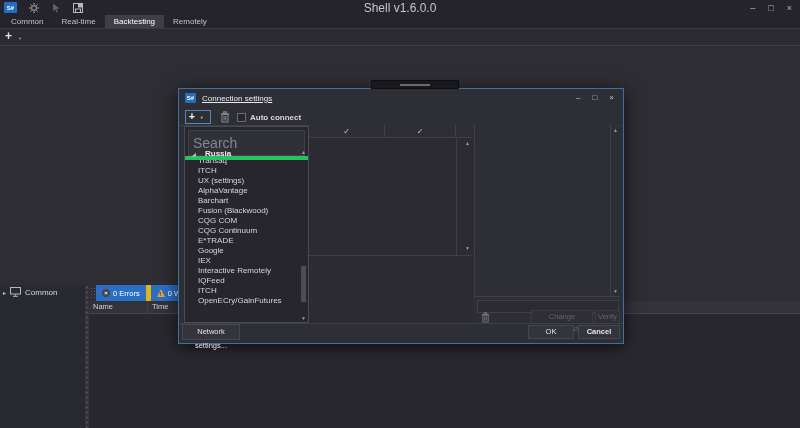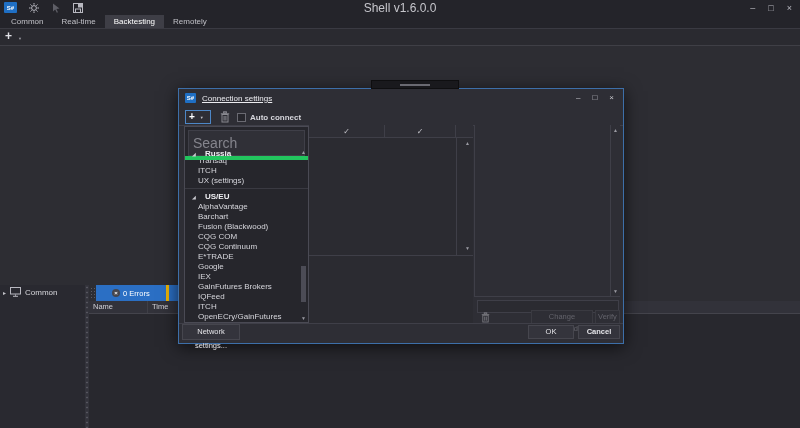--- a/index.html
+++ b/index.html
@@ -23,21 +23,21 @@
   #workspace { position:absolute; top:45px; left:0; width:800px; height:240px; background:#2d2d33; border-top:1px solid #3f3f46; }
 
   
   #bottom { position:absolute; top:285px; left:0; width:800px; height:143px; }
   #tree-panel { position:absolute; left:0; top:0; width:85px; height:143px; background:#292930; }
   #tree-row { display:flex; align-items:center; height:15px; padding-left:3px; gap:4px; }
   #splitter { position:absolute; left:85px; top:0; width:4px; height:143px; background:#33333b; background-image:radial-gradient(#55555e 0.7px, transparent 1px); background-size:4px 5px; }
   #log-panel { position:absolute; left:89px; top:0; right:0; height:143px; background:#2d2d33; }
   #log-toolbar { height:16px; display:flex; align-items:stretch; }
   .grip { width:5px; margin:2px 1px 2px 1px; background-image:radial-gradient(#5a5a64 0.8px, transparent 1px); background-size:3px 3px; }
-  .badge { display:flex; align-items:center; gap:3px; background:#2b6fc4; color:#fff; padding:0 16px; font-size:7.5px; border-right:3px solid #eab308; }
+  .badge { display:flex; align-items:center; gap:3px; background:#2b6fc4; color:#fff; padding:0 6px; font-size:7.5px; border-right:5px solid #eab308; }
   .err-ico { width:8px; height:8px; border-radius:50%; background:#45454d; color:#fff; font-size:6px; line-height:8px; text-align:center; font-weight:bold; }
   .warn-ico { position:relative; width:0; height:0; border-left:4.5px solid transparent; border-right:4.5px solid transparent; border-bottom:8px solid #e8a33c; }
   .warn-ico b { position:absolute; left:-1.5px; top:1.5px; font-size:6px; color:#43300e; }
   #log-header { height:13px; background:#32323a; border-bottom:1px solid #44444c; display:flex; font-size:7.5px; color:#d0d0d6; }
   .log-col { padding-left:4px; line-height:12px; border-right:1px solid #3f3f47; }
   #log-body { position:absolute; top:29px; bottom:0; left:0; right:0; background:#28282e; }
 
   
   #dialog { position:absolute; left:178px; top:88px; width:446px; height:256px; background:#2e2e35; border:1px solid #3d6fa9; box-shadow:0 3px 16px rgba(0,0,0,0.65); z-index:10; }
   #dock-tab { position:absolute; top:-9px; left:192px; width:88px; height:9px; background:#19191d; border:1px solid #0e0e10; display:flex; align-items:center; justify-content:center; }
@@ -229,33 +229,29 @@
     <div id="connector-list">
       <div class="grp first">
         <span class="exp">◢</span>
         <span>Russia</span>
       </div>
       <div class="clip-top">
         <div class="itm">Transaq</div>
       </div>
       <div class="itm">ITCH</div>
       <div class="itm">UX (settings)</div>
-      <div class="grp later">
-        <span class="exp" style="top:2px;">◢</span>
-        <span>US/EU</span>
-      </div>
       <div class="itm">AlphaVantage</div>
       <div class="itm">Barchart</div>
       <div class="itm">Fusion (Blackwood)</div>
       <div class="itm">CQG COM</div>
       <div class="itm">CQG Continuum</div>
       <div class="itm">E*TRADE</div>
       <div class="itm">Google</div>
       <div class="itm">IEX</div>
-      <div class="itm">GainFutures Brokers</div>
+      <div class="itm">Interactive Remotely</div>
       <div class="itm">IQFeed</div>
       <div class="itm">ITCH</div>
       <div class="itm">OpenECry/GainFutures</div>
 
       <div class="vscroll">
         <div class="up">▲</div>
         <div id="list-thumb"></div>
         <div class="dn">▼</div>
       </div>
     </div>

